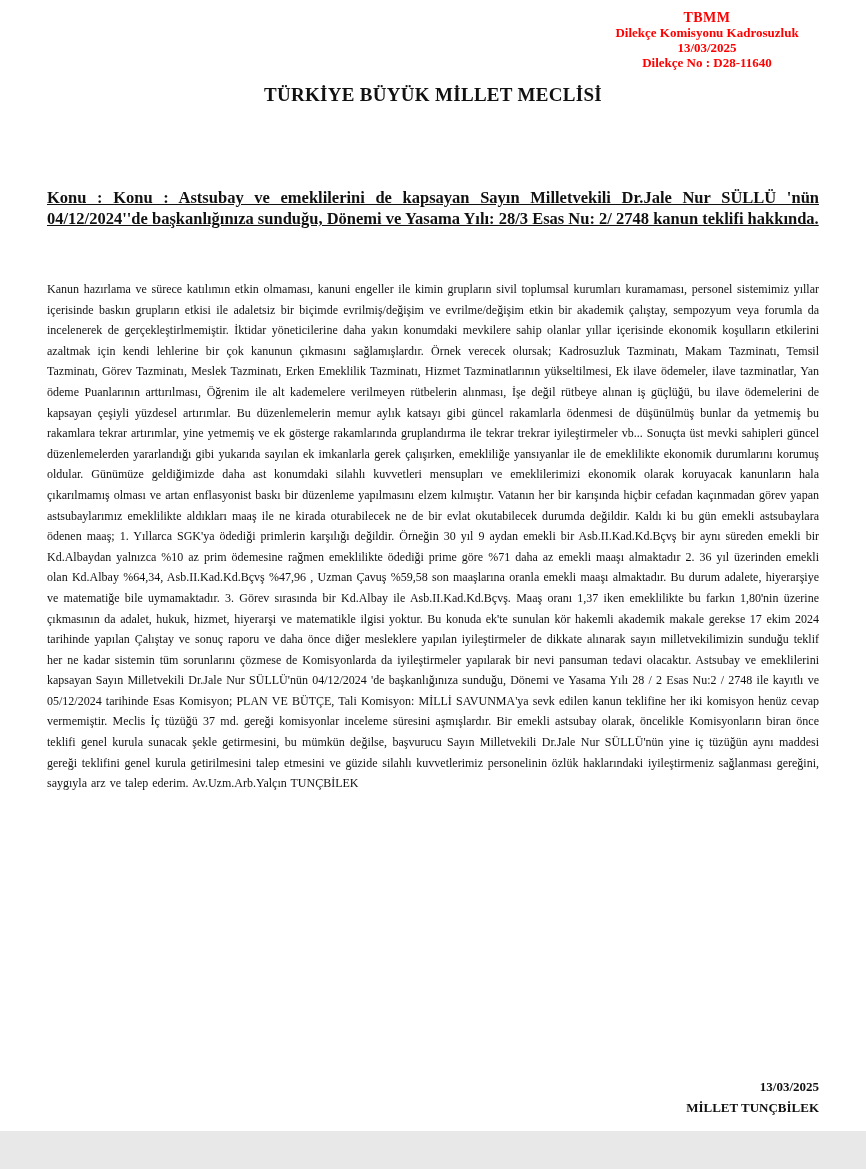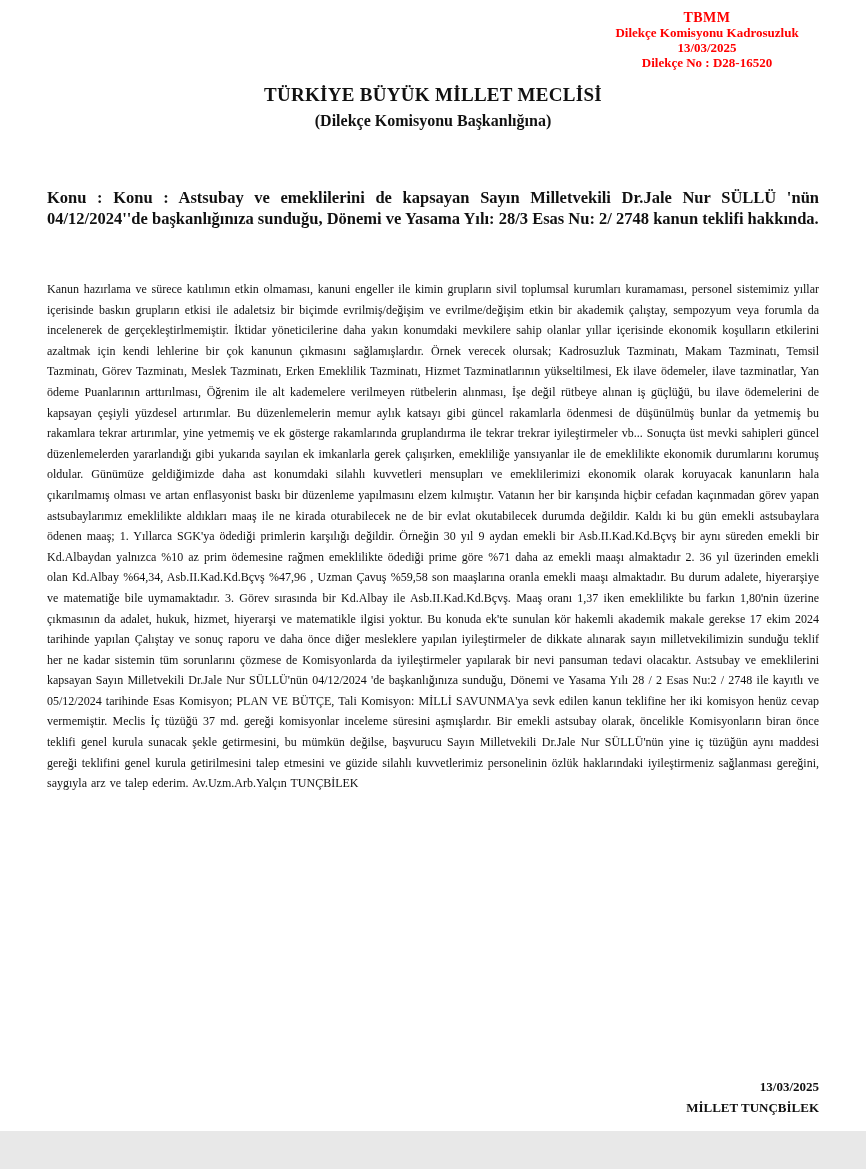--- a/index.html
+++ b/index.html
@@ -52,20 +52,21 @@
   }
   .subject {
     position: absolute;
     top: 187px;
     left: 47px;
     right: 47px;
     font-size: 16.5px;
     font-weight: bold;
     line-height: 21px;
     text-align: justify;
+    text-decoration: underline;
   }
   .body-text {
     position: absolute;
     top: 279px;
     left: 47px;
     right: 47px;
     font-size: 12px;
     line-height: 20.6px;
     text-align: justify;
     word-spacing: 1px;
@@ -82,26 +83,25 @@
 </style>
 </head>
 <body>
 
 <div class="page">
 
   <div class="stamp">
     <div class="org">TBMM</div>
     <div>Dilekçe Komisyonu Kadrosuzluk</div>
     <div>13/03/2025</div>
-    <div>Dilekçe No : D28-16520</div>
+    <div>Dilekçe No : D28-11640</div>
   </div>
 
   <div class="title-block">
     <div class="title-main">TÜRKİYE BÜYÜK MİLLET MECLİSİ</div>
-    <div class="title-sub">(Dilekçe Komisyonu Başkanlığına)</div>
   </div>
 
   <div class="subject">Konu : Konu : Astsubay ve emeklilerini de kapsayan Sayın Milletvekili Dr.Jale Nur SÜLLÜ 'nün 04/12/2024''de başkanlığınıza sunduğu, Dönemi ve Yasama Yılı: 28/3 Esas Nu: 2/ 2748 kanun teklifi hakkında.</div>
 
   <div class="body-text">Kanun hazırlama ve sürece katılımın etkin olmaması, kanuni engeller ile kimin grupların sivil toplumsal kurumları kuramaması, personel sistemimiz yıllar içerisinde baskın grupların etkisi ile adaletsiz bir biçimde evrilmiş/değişim ve evrilme/değişim etkin bir akademik çalıştay, sempozyum veya forumla da incelenerek de gerçekleştirlmemiştir. İktidar yöneticilerine daha yakın konumdaki mevkilere sahip olanlar yıllar içerisinde ekonomik koşulların etkilerini azaltmak için kendi lehlerine bir çok kanunun çıkmasını sağlamışlardır. Örnek verecek olursak; Kadrosuzluk Tazminatı, Makam Tazminatı, Temsil Tazminatı, Görev Tazminatı, Meslek Tazminatı, Erken Emeklilik Tazminatı, Hizmet Tazminatlarının yükseltilmesi, Ek ilave ödemeler, ilave tazminatlar, Yan ödeme Puanlarının arttırılması, Öğrenim ile alt kademelere verilmeyen rütbelerin alınması, İşe değil rütbeye alınan iş güçlüğü, bu ilave ödemelerini de kapsayan çeşiyli yüzdesel artırımlar. Bu düzenlemelerin memur aylık katsayı gibi güncel rakamlarla ödenmesi de düşünülmüş bunlar da yetmemiş bu rakamlara tekrar artırımlar, yine yetmemiş ve ek gösterge rakamlarında gruplandırma ile tekrar trekrar iyileştirmeler vb... Sonuçta üst mevki sahipleri güncel düzenlemelerden yararlandığı gibi yukarıda sayılan ek imkanlarla gerek çalışırken, emekliliğe yansıyanlar ile de emeklilikte ekonomik durumlarını korumuş oldular. Günümüze geldiğimizde daha ast konumdaki silahlı kuvvetleri mensupları ve emeklilerimizi ekonomik olarak koruyacak kanunların hala çıkarılmamış olması ve artan enflasyonist baskı bir düzenleme yapılmasını elzem kılmıştır. Vatanın her bir karışında hiçbir cefadan kaçınmadan görev yapan astsubaylarımız emeklilikte aldıkları maaş ile ne kirada oturabilecek ne de bir evlat okutabilecek durumda değildir. Kaldı ki bu gün emekli astsubaylara ödenen maaş; 1. Yıllarca SGK'ya ödediği primlerin karşılığı değildir. Örneğin 30 yıl 9 aydan emekli bir Asb.II.Kad.Kd.Bçvş bir aynı süreden emekli bir Kd.Albaydan yalnızca %10 az prim ödemesine rağmen emeklilikte ödediği prime göre %71 daha az emekli maaşı almaktadır 2. 36 yıl üzerinden emekli olan Kd.Albay %64,34, Asb.II.Kad.Kd.Bçvş %47,96 , Uzman Çavuş %59,58 son maaşlarına oranla emekli maaşı almaktadır. Bu durum adalete, hiyerarşiye ve matematiğe bile uymamaktadır. 3. Görev sırasında bir Kd.Albay ile Asb.II.Kad.Kd.Bçvş. Maaş oranı 1,37 iken emeklilikte bu farkın 1,80'nin üzerine çıkmasının da adalet, hukuk, hizmet, hiyerarşi ve matematikle ilgisi yoktur. Bu konuda ek'te sunulan kör hakemli akademik makale gerekse 17 ekim 2024 tarihinde yapılan Çalıştay ve sonuç raporu ve daha önce diğer mesleklere yapılan iyileştirmeler de dikkate alınarak sayın milletvekilimizin sunduğu teklif her ne kadar sistemin tüm sorunlarını çözmese de Komisyonlarda da iyileştirmeler yapılarak bir nevi pansuman tedavi olacaktır. Astsubay ve emeklilerini kapsayan Sayın Milletvekili Dr.Jale Nur SÜLLÜ'nün 04/12/2024 'de başkanlığınıza sunduğu, Dönemi ve Yasama Yılı 28 / 2 Esas Nu:2 / 2748 ile kayıtlı ve 05/12/2024 tarihinde Esas Komisyon; PLAN VE BÜTÇE, Tali Komisyon: MİLLİ SAVUNMA'ya sevk edilen kanun teklifine her iki komisyon henüz cevap vermemiştir. Meclis İç tüzüğü 37 md. gereği komisyonlar inceleme süresini aşmışlardır. Bir emekli astsubay olarak, öncelikle Komisyonların biran önce teklifi genel kurula sunacak şekle getirmesini, bu mümkün değilse, başvurucu Sayın Milletvekili Dr.Jale Nur SÜLLÜ'nün yine iç tüzüğün aynı maddesi gereği teklifini genel kurula getirilmesini talep etmesini ve güzide silahlı kuvvetlerimiz personelinin özlük haklarındaki iyileştirmeniz sağlanması gereğini, saygıyla arz ve talep ederim. Av.Uzm.Arb.Yalçın TUNÇBİLEK</div>
 
   <div class="footer">
     <div>13/03/2025</div>
     <div>MİLLET TUNÇBİLEK</div>
   </div>

